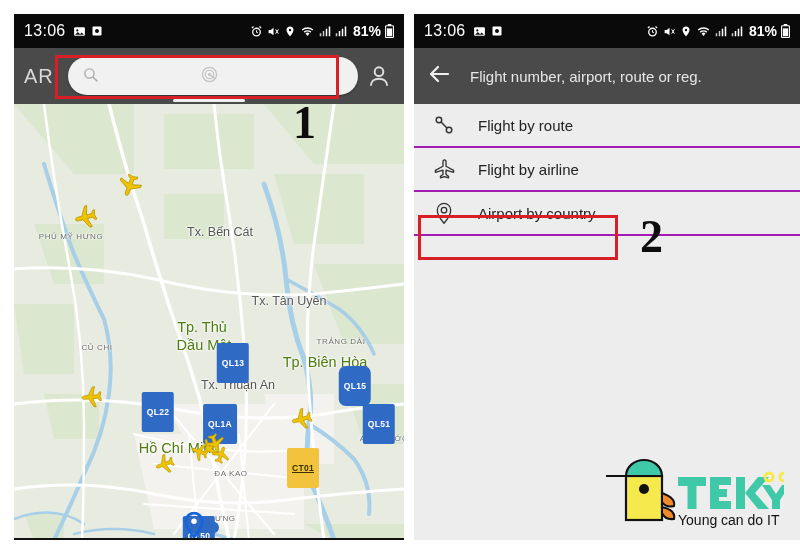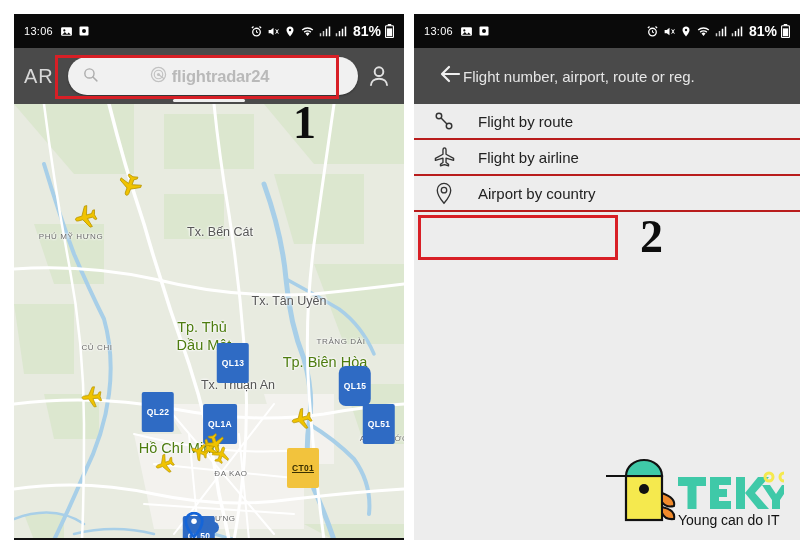--- a/index.html
+++ b/index.html
@@ -27,21 +27,21 @@
   .statusbar {
     height: 34px;
     background: #0a0a0a;
     display: flex;
     align-items: center;
     padding: 0 10px;
     color: #ffffff;
     font-size: 14px;
     position: relative;
   }
-  .sb-time { font-size: 11px; letter-spacing: .3px; }
+  .sb-time { font-size: 16px; letter-spacing: .3px; }
   .sb-left-icons { display: flex; align-items: center; gap: 5px; margin-left: 7px; }
   .sb-right { margin-left: auto; display: flex; align-items: center; gap: 4px; }
   .sb-pct { font-size: 14px; font-weight: bold; margin-left: 2px; }
   .sb-ic { display: inline-flex; align-items: center; }
 
   
   .fr-topbar {
     height: 56px;
     background: #4a4a4a;
     display: flex;
@@ -131,46 +131,47 @@
     position: absolute;
     transform: translate(-50%, -50%);
   }
 
   
   .rp-searchbar {
     height: 56px;
     background: #4a4a4a;
     display: flex;
     align-items: center;
-    padding: 0 25px;
+    padding: 0 14px;
+    gap: 18px;
   }
   .rp-placeholder {
     color: #e6e6e6;
     font-size: 15px;
   }
   .rp-section {
     background: #cdcdcd;
     padding: 5px 12px;
     font-size: 10.5px;
     color: #3b3b3b;
     letter-spacing: .4px;
     font-weight: bold;
     height: 22px;
     display: flex;
     align-items: center;
   }
   .rp-list { background: #ffffff; }
   .rp-item {
     background: #ededed;
-    height: 36px;
+    height: 44px;
     display: flex;
     align-items: center;
     padding: 0 0 0 18px;
     gap: 22px;
-    border-bottom: 2px solid #b91c1c;
+    border-bottom: 2px solid #a21caf;
   }
   .rp-item-label { font-size: 15px; color: #222; }
   .rp-icon { width: 24px; display: flex; justify-content: center; align-items: center; }
   .rp-rest { background: #ededed; flex: 1; }
   .rp-body { height: 436px; background: #ededed; display: flex; flex-direction: column; position: relative; }
 
   
   .redbox {
     position: absolute;
     border: 3px solid #d81f26;
@@ -286,21 +287,20 @@
       </span>
       <span class="fr-logo-wrap">
         <span>
           <svg width="17" height="17" viewBox="0 0 24 24">
               <circle cx="12" cy="12" r="10" fill="none" stroke="#c2c2c2" stroke-width="1.8"></circle>
               <circle cx="12" cy="12" r="6" fill="none" stroke="#c2c2c2" stroke-width="1.6"></circle>
               <circle cx="12" cy="12" r="2.2" fill="#c2c2c2"></circle>
               <path d="M12 12L20 18" stroke="#c2c2c2" stroke-width="1.6"></path>
             </svg>
         </span>
-        <span class="fr-logo-text">flightradar24</span>
       </span>
     </div>
     <span class="fr-avatar">
       <svg width="26" height="26" viewBox="0 0 24 24">
           <circle cx="12" cy="8" r="4" fill="none" stroke="#e0e0e0" stroke-width="1.8"></circle>
           <path d="M4.5 21c0-4.2 3.4-6.5 7.5-6.5s7.5 2.3 7.5 6.5" fill="none" stroke="#e0e0e0" stroke-width="1.8"></path>
         </svg>
     </span>
     <div class="fr-homebar"></div>
   </div>

